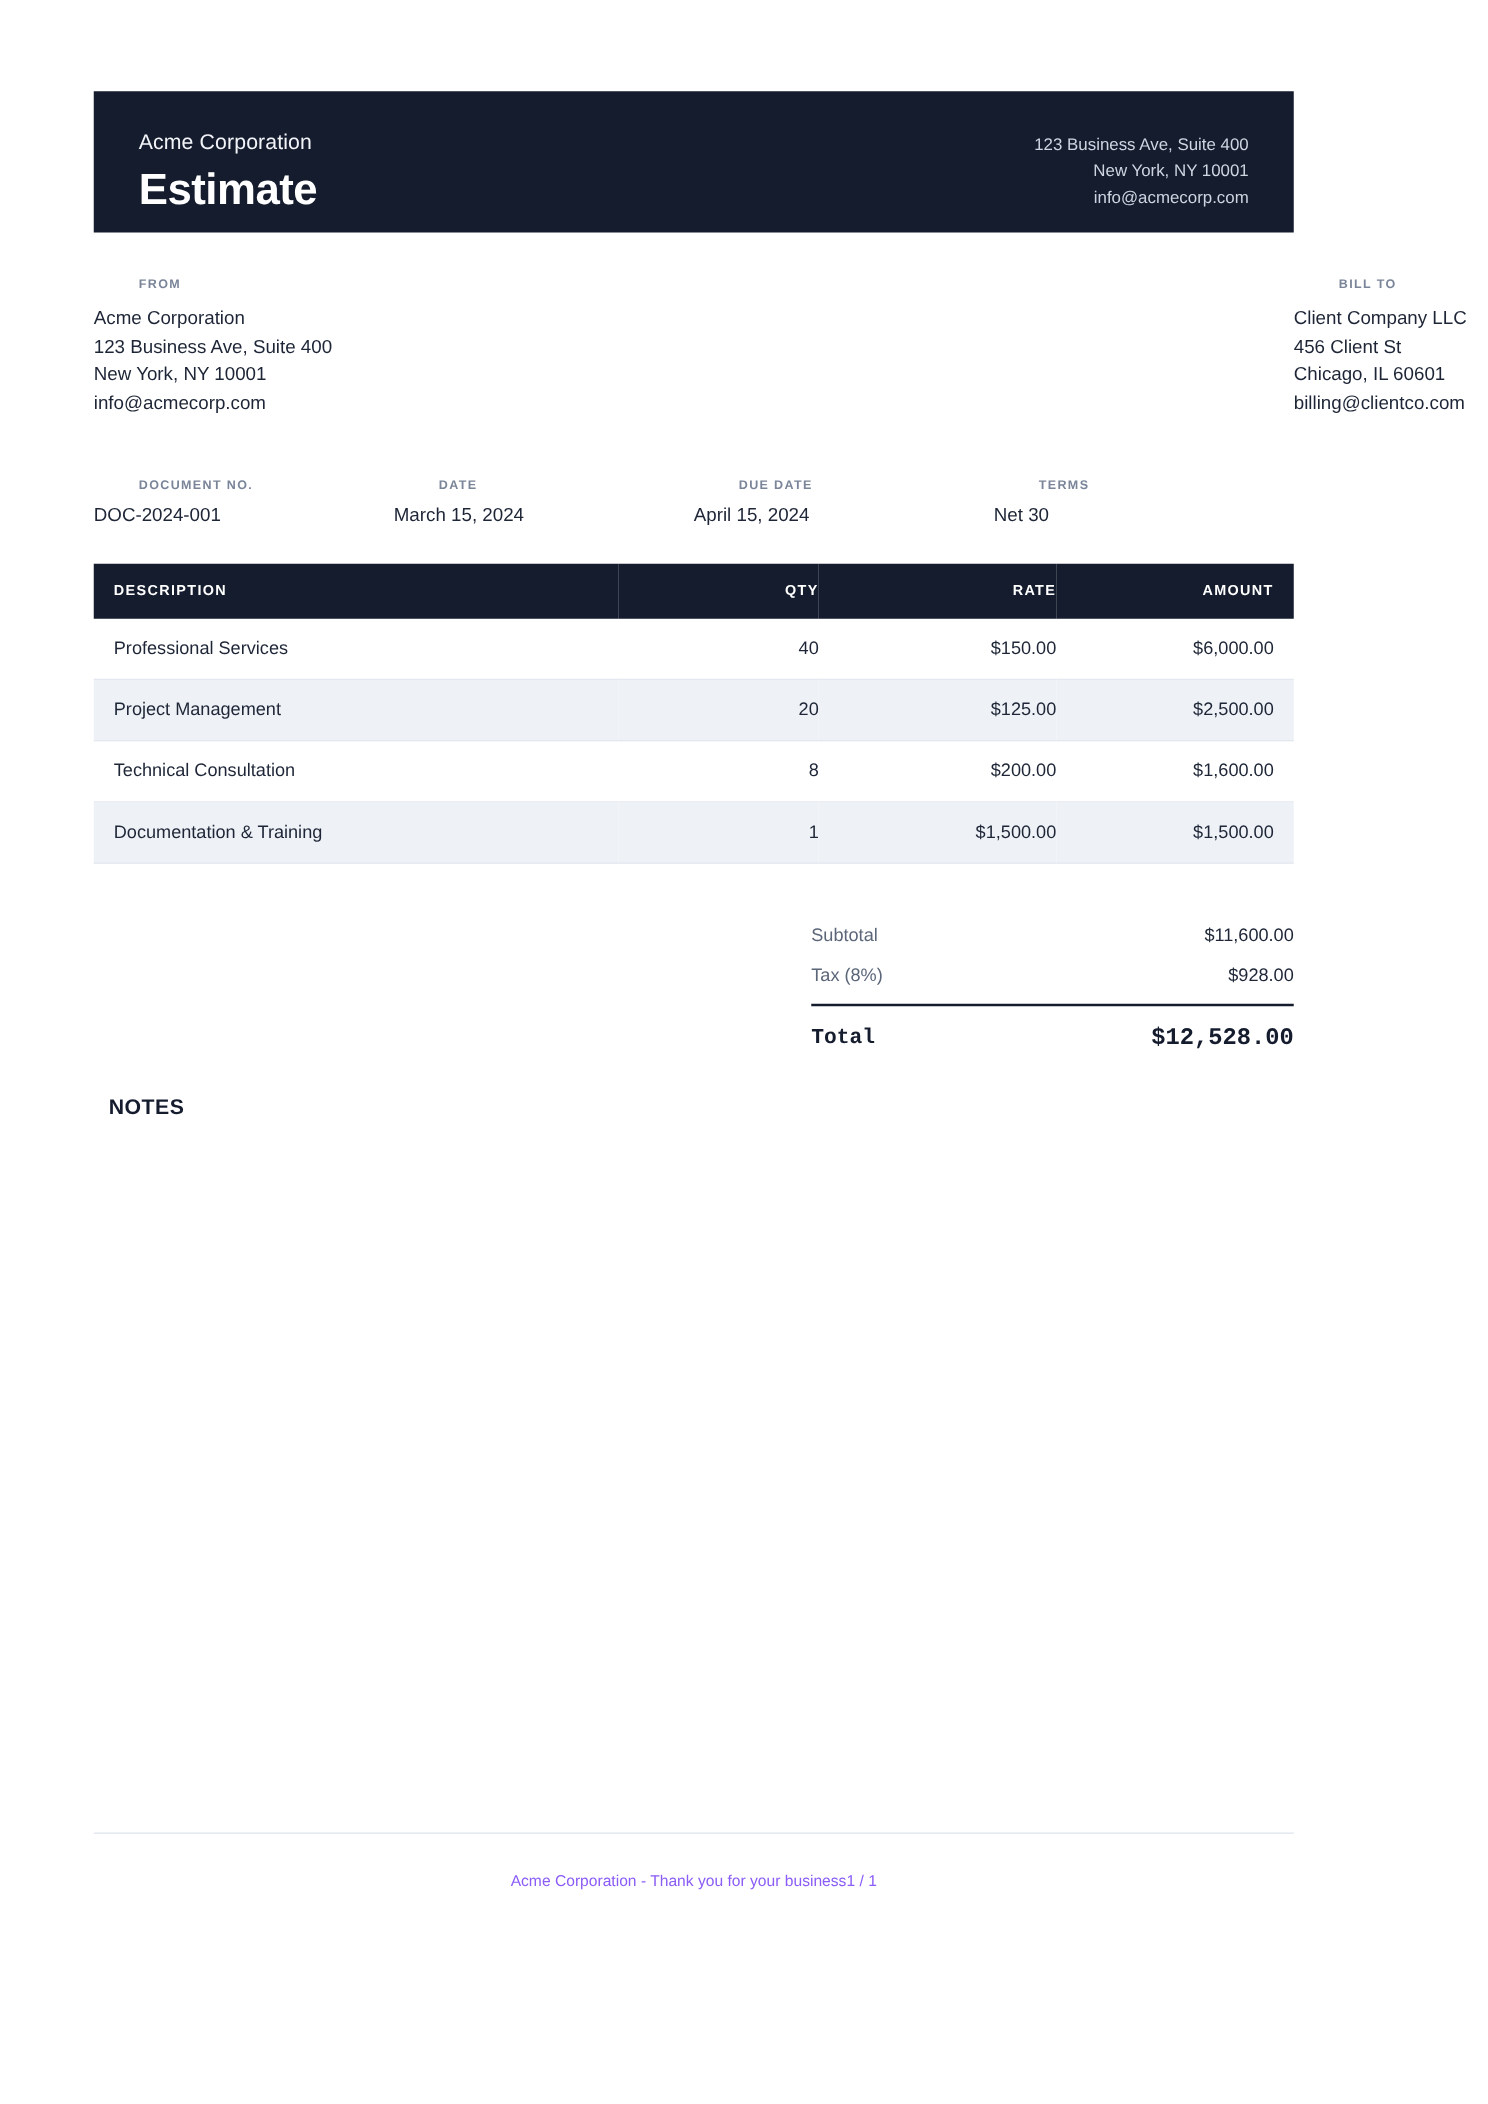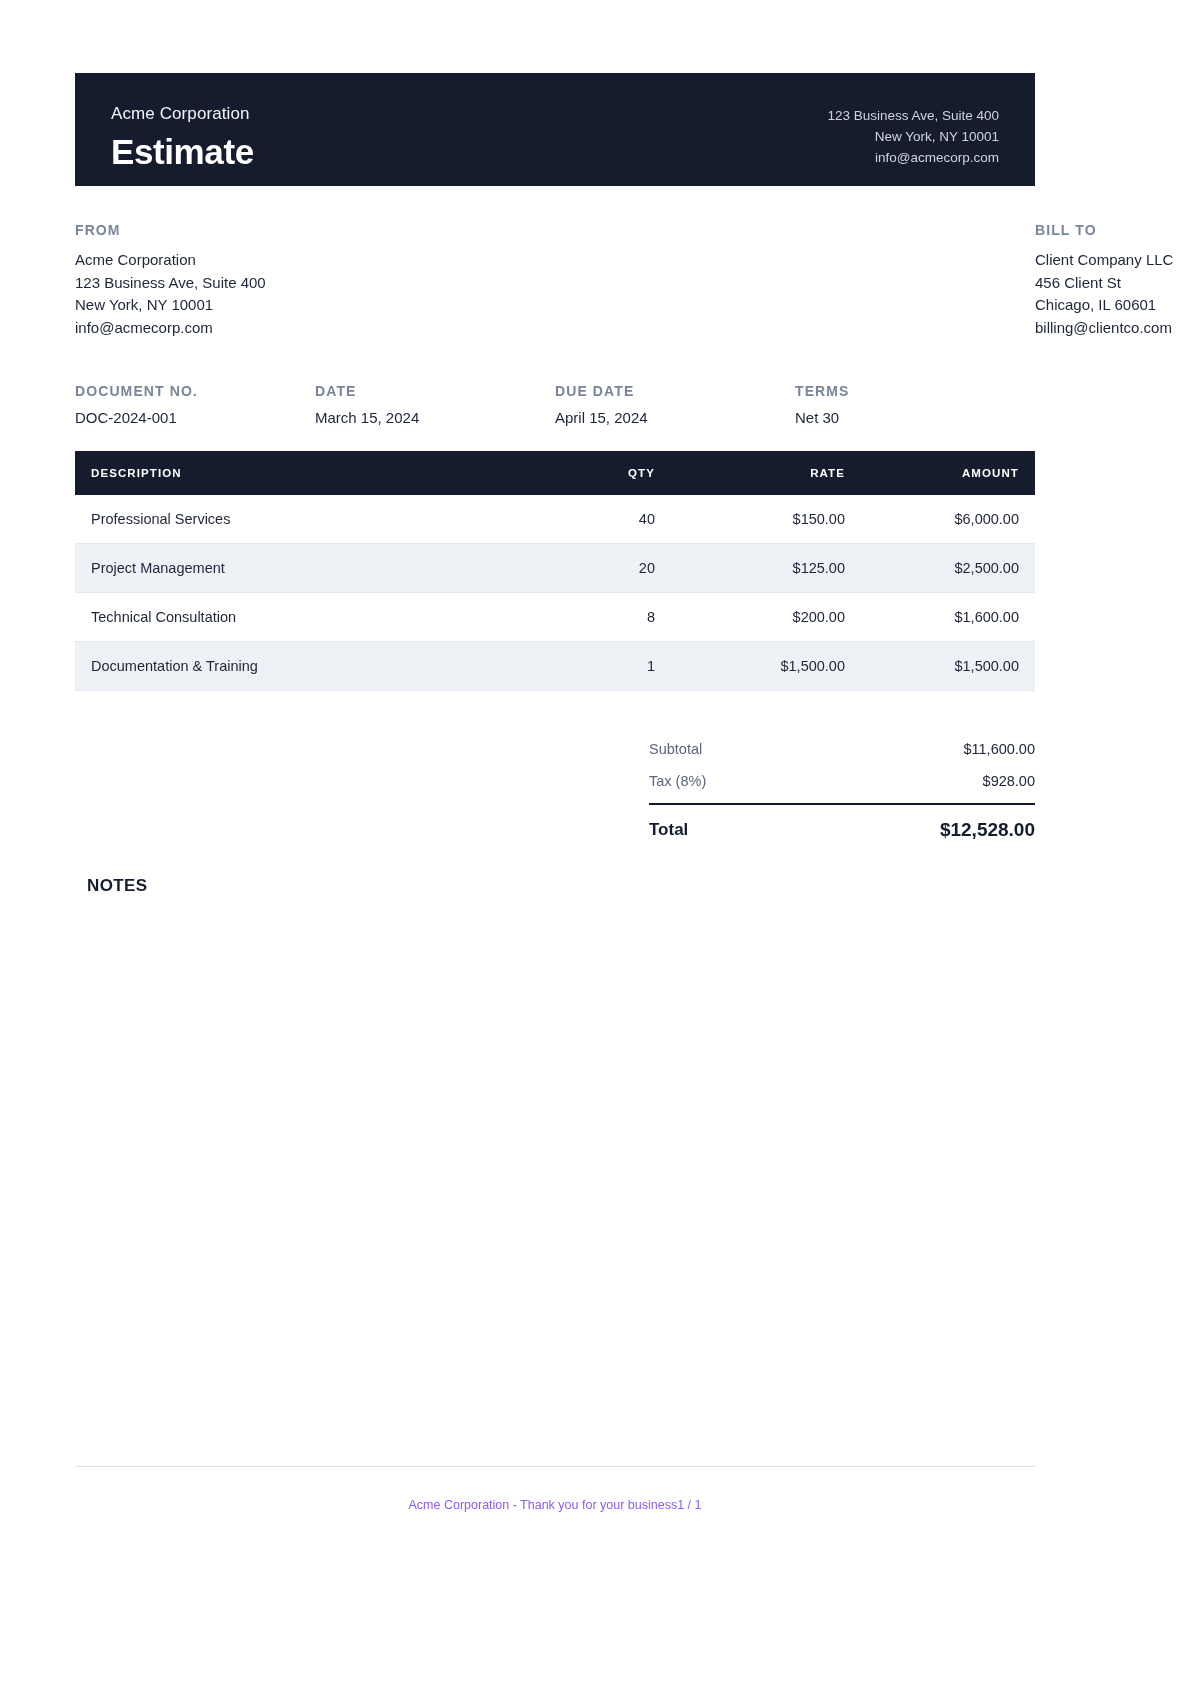--- a/index.html
+++ b/index.html
@@ -64,26 +64,27 @@
     left: 0;
     top: 222px;
     width: 960px;
     display: flex;
   }
   .party { width: 50%; }
   .party.bill { padding-left: 499px; }
   .party-bill-inner { width: 460px; }
 
   .field-label {
-    font-size: 14px;
+    font-size: 10px;
     font-weight: bold;
     letter-spacing: 1.1px;
     color: #7a8599;
     text-transform: uppercase;
     margin-bottom: 11px;
+    margin-left: 36px;
   }
   .party-line {
     font-size: 15px;
     line-height: 22.5px;
     color: #1d2536;
   }
 
   
   .meta {
     position: absolute;
@@ -157,20 +158,21 @@
   .total-row .tv { color: #1d2536; }
   .total-row.grand {
     border-top: 2px solid #141c2e;
     margin-top: 6px;
     padding-top: 14px;
   }
   .total-row.grand .tl,
   .total-row.grand .tv {
     font-weight: bold;
     color: #141c2e;
+    font-family: Liberation Mono, monospace;
   }
   .total-row.grand .tl { font-size: 17px; }
   .total-row.grand .tv { font-size: 19px; }
 
   
   .notes { position: absolute; left: 12px; top: 876px; width: 960px; }
   .notes-title {
     font-size: 17px;
     font-weight: bold;
     color: #141c2e;

